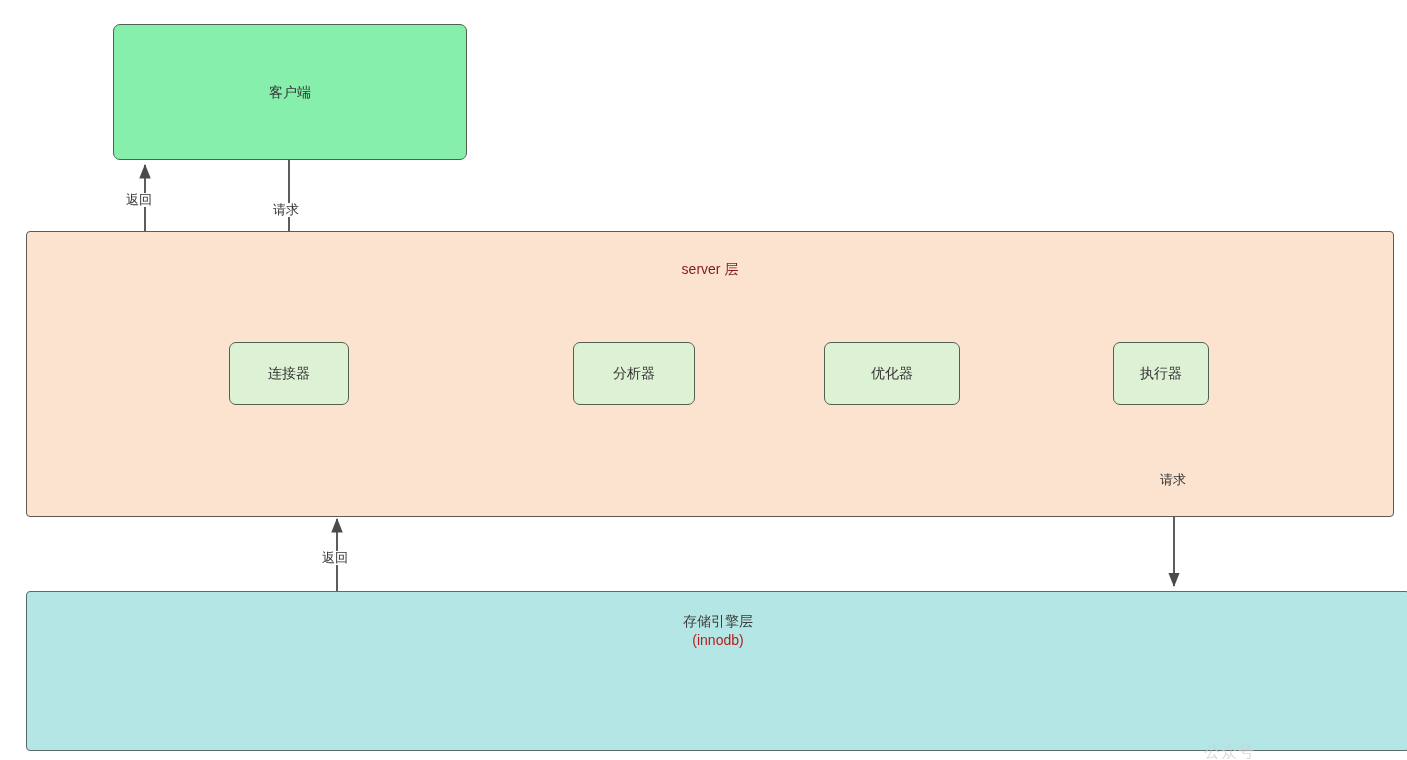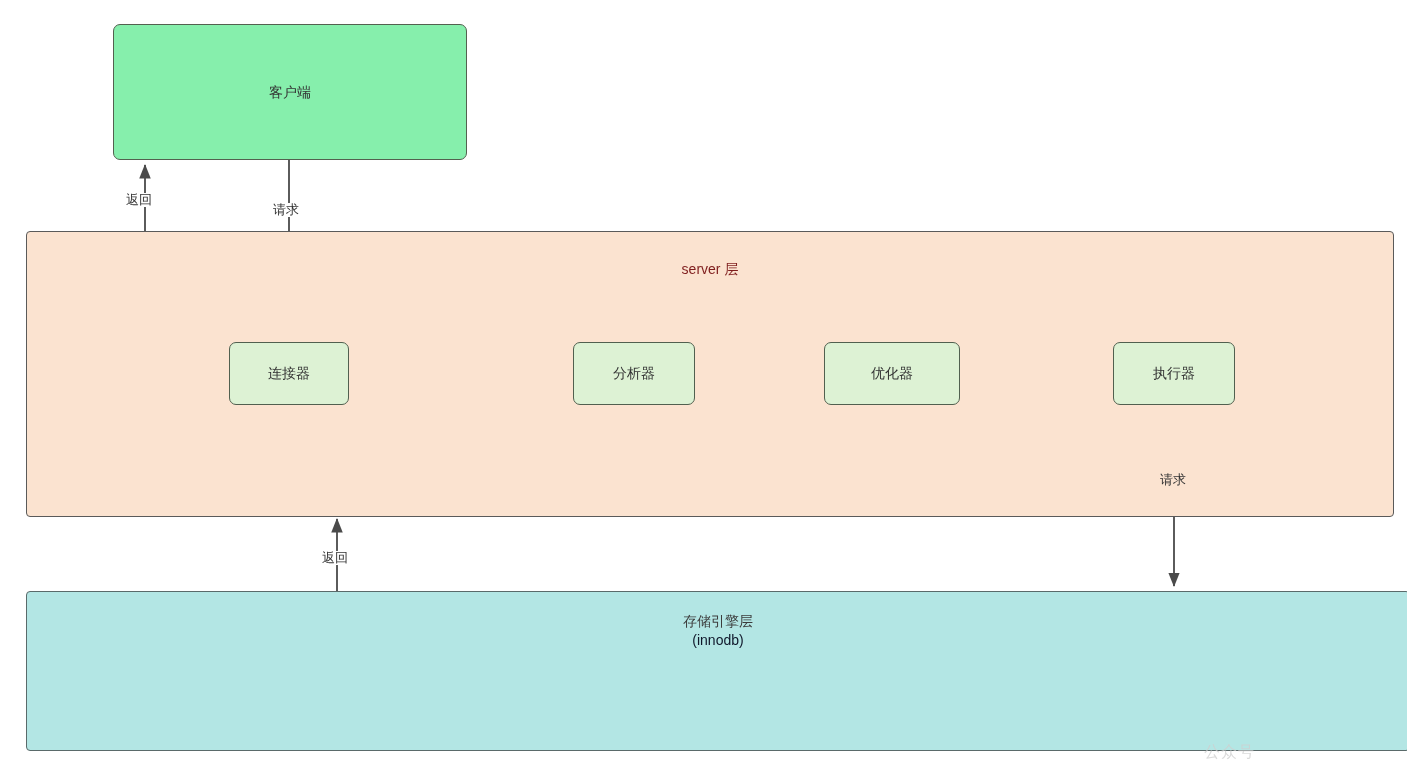--- a/index.html
+++ b/index.html
@@ -71,33 +71,33 @@
     align-items: center;
     justify-content: flex-start;
   }
   #storage-layer .layer-label {
     margin-top: 20px;
     font-size: 14px;
     color: #3c3c3c;
   }
   #storage-layer .layer-sublabel {
     font-size: 14px;
-    color: #0f172a;
+    color: #b91c1c;
   }
 
   .step-node {
     background: #ddf2d4;
     height: 63px;
     font-size: 14px;
     top: 342px;
   }
   #node-connector { left: 229px; width: 120px; }
   #node-analyzer  { left: 539px; width: 122px; margin-left: 34px; }
   #node-optimizer { left: 824px; width: 136px; }
-  #node-executor  { left: 1113px; width: 122px; }
+  #node-executor  { left: 1113px; width: 96px; }
 
   
   #arrow-layer {
     position: absolute;
     left: 0;
     top: 0;
     width: 1407px;
     height: 760px;
     pointer-events: none;
   }

